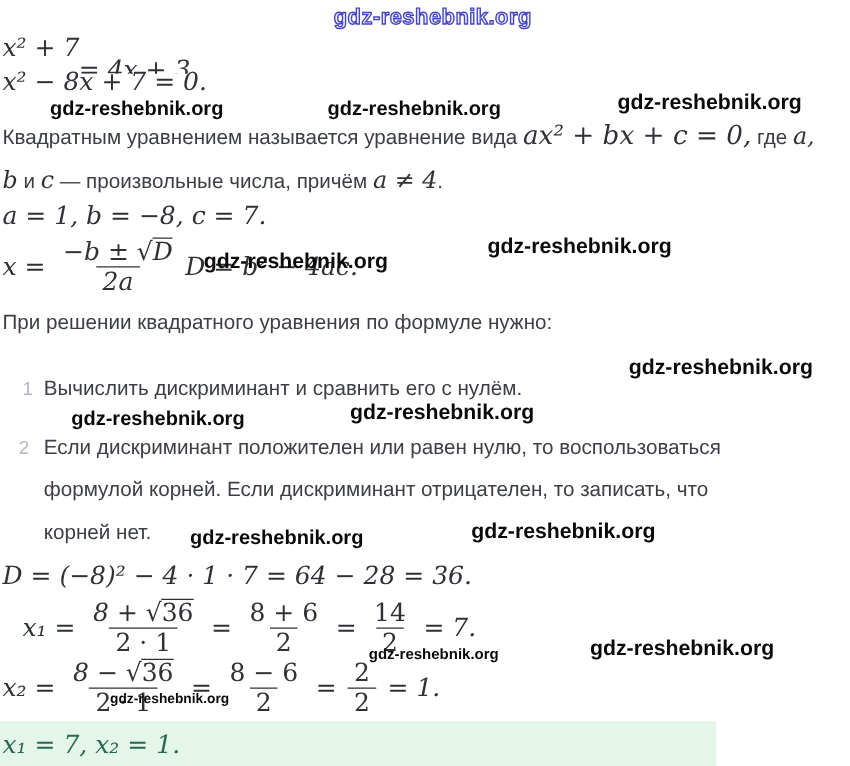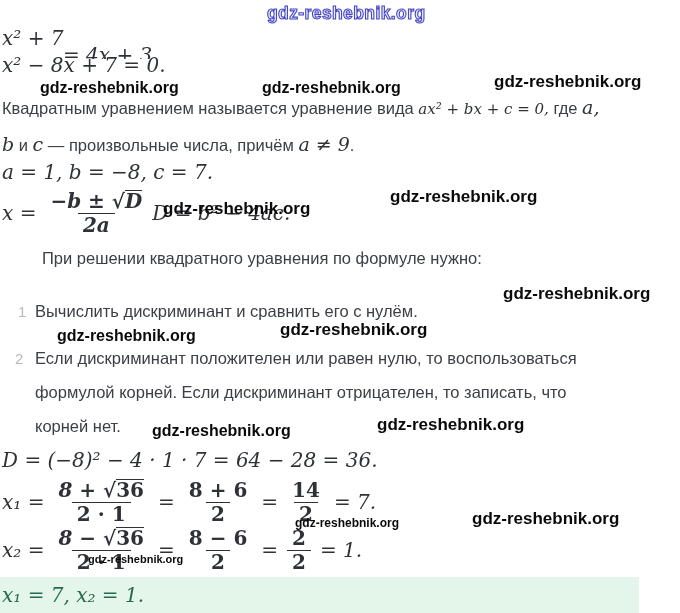--- a/index.html
+++ b/index.html
@@ -19,36 +19,36 @@
   .wm-16{font-size:16px;}
   .wm-sm{font-size:12px;}
   .wm-xs{font-size:11px;}
 
   
   .wm-outline{font-family:"Liberation Sans",sans-serif;font-weight:700;font-size:17.5px;
               color:#ecedfa;-webkit-text-stroke:1.1px #4545c5;letter-spacing:.4px;z-index:5;}
 
   
   .mrow{display:flex;align-items:center;gap:9px;}
-  .frac{display:inline-flex;flex-direction:column;align-items:center;text-align:center;font-weight:bold;}
+  .frac{display:inline-flex;flex-direction:column;align-items:center;text-align:center;}
   .frac .num,.frac .den{padding:0 5px;line-height:1.12;}
   .frac .den{border-top:1.7px solid #2e3237;}
 
   
   .sqrt{white-space:nowrap;}
   .rad{font-style:normal;}
   .radicand{display:inline-block;border-top:1.7px solid #2e3237;line-height:1.05;}
 
   
   .frag-clip{position:absolute;left:63px;top:46px;height:13px;overflow:hidden;}
   .frag-clip .math{display:block;margin-top:-3px;text-align:right;}
 
   .listnum{font-family:"Liberation Sans",sans-serif;color:#b5bac1;font-size:15px;}
 
-  .answer-strip{position:absolute;left:0;top:577px;width:639px;height:36px;background:#e4f5ea;
+  .answer-strip{position:absolute;left:0;top:577px;width:573px;height:36px;background:#e4f5ea;
                 display:flex;align-items:center;padding-left:2px;box-sizing:border-box;}
   .answer-strip .math{color:#27694e;}
 </style>
 </head>
 <body>
 
 <div class="stage">
 
   <span class="abs wm-outline" style="left:267px;top:3px;">gdz-reshebnik.org</span>
 
@@ -56,60 +56,60 @@
   <span class="frag-clip">
     <span class="math">= 4x + 3</span>
   </span>
   <span class="abs math" style="left:2px;top:53px;">x² − 8x + 7 = 0.</span>
 
   <span class="abs wm wm-16" style="left:40px;top:79px;">gdz-reshebnik.org</span>
   <span class="abs wm wm-16" style="left:262px;top:79px;">gdz-reshebnik.org</span>
   <span class="abs wm" style="left:494px;top:72px;">gdz-reshebnik.org</span>
 
   <div class="abs sans" style="left:2px;top:96px;">
-    <span>Квадратным уравнением называется уравнение вида </span><span class="math" style="font-size:15px;">ax² + bx + c = 0,</span><span> где </span><span class="math" style="font-size:19px;">a,</span>
+    <span>Квадратным уравнением называется уравнение вида </span><span class="math" style="font-size:21px;">ax² + bx + c = 0,</span><span> где </span><span class="math" style="font-size:19px;">a,</span>
   </div>
   <div class="abs sans" style="left:2px;top:133px;">
-    <span class="math" style="font-size:19px;">b</span><span> и </span><span class="math" style="font-size:19px;">c</span><span> — произвольные числа, причём </span><span class="math" style="font-size:19px;">a ≠ 9</span><span>.</span>
+    <span class="math" style="font-size:19px;">b</span><span> и </span><span class="math" style="font-size:19px;">c</span><span> — произвольные числа, причём </span><span class="math" style="font-size:19px;">a ≠ 4</span><span>.</span>
   </div>
 
   <span class="abs math" style="left:2px;top:160px;">a = 1, b = −8, c = 7.</span>
 
   <div class="abs mrow" style="left:2px;top:186px;height:54px;">
     <span class="math">x =</span>
     <span class="frac math">
       <span class="num sqrt"><span>−b ± </span><span class="rad">√</span><span class="radicand">D</span></span>
       <span class="den">2a</span>
     </span>
     <span class="math" style="margin-left:-4px;">D = b² − 4ac.</span>
   </div>
   <span class="abs wm" style="left:163px;top:199px;">gdz-reshebnik.org</span>
   <span class="abs wm" style="left:390px;top:187px;">gdz-reshebnik.org</span>
 
-  <span class="abs sans" style="left:2px;top:248px;margin-left:40px;">При решении квадратного уравнения по формуле нужно:</span>
+  <span class="abs sans" style="left:2px;top:248px;">При решении квадратного уравнения по формуле нужно:</span>
 
   <span class="abs wm" style="left:503px;top:284px;">gdz-reshebnik.org</span>
 
   <span class="abs listnum" style="left:18px;top:303px;">1</span>
   <span class="abs sans" style="left:35px;top:301px;">Вычислить дискриминант и сравнить его с нулём.</span>
 
   <span class="abs wm wm-16" style="left:57px;top:327px;">gdz-reshebnik.org</span>
   <span class="abs wm" style="left:280px;top:320px;">gdz-reshebnik.org</span>
 
   <span class="abs listnum" style="left:15px;top:350px;">2</span>
   <span class="abs sans" style="left:35px;top:348px;text-align:right;">Если дискриминант положителен или равен нулю, то воспользоваться</span>
   <span class="abs sans" style="left:35px;top:416px;">корней нет.</span>
   <span class="abs sans" style="left:35px;top:382px;">формулой корней. Если дискриминант отрицателен, то записать, что</span>
 
   <span class="abs wm wm-16" style="left:152px;top:422px;">gdz-reshebnik.org</span>
   <span class="abs wm" style="left:377px;top:415px;">gdz-reshebnik.org</span>
 
   <span class="abs math" style="left:2px;top:448px;">D = (−8)² − 4 · 1 · 7 = 64 − 28 = 36.</span>
 
-  <div class="abs mrow" style="left:2px;top:477px;height:50px;">
+  <div class="abs mrow" style="left:18px;top:477px;height:50px;">
     <span class="math">x₁ =</span>
     <span class="frac math">
       <span class="num sqrt"><span>8 + </span><span class="rad">√</span><span class="radicand up">36</span></span>
       <span class="den up">2 · 1</span>
     </span>
     <span class="math">=</span>
     <span class="frac math">
       <span class="num up">8 + 6</span>
       <span class="den up">2</span>
     </span>

